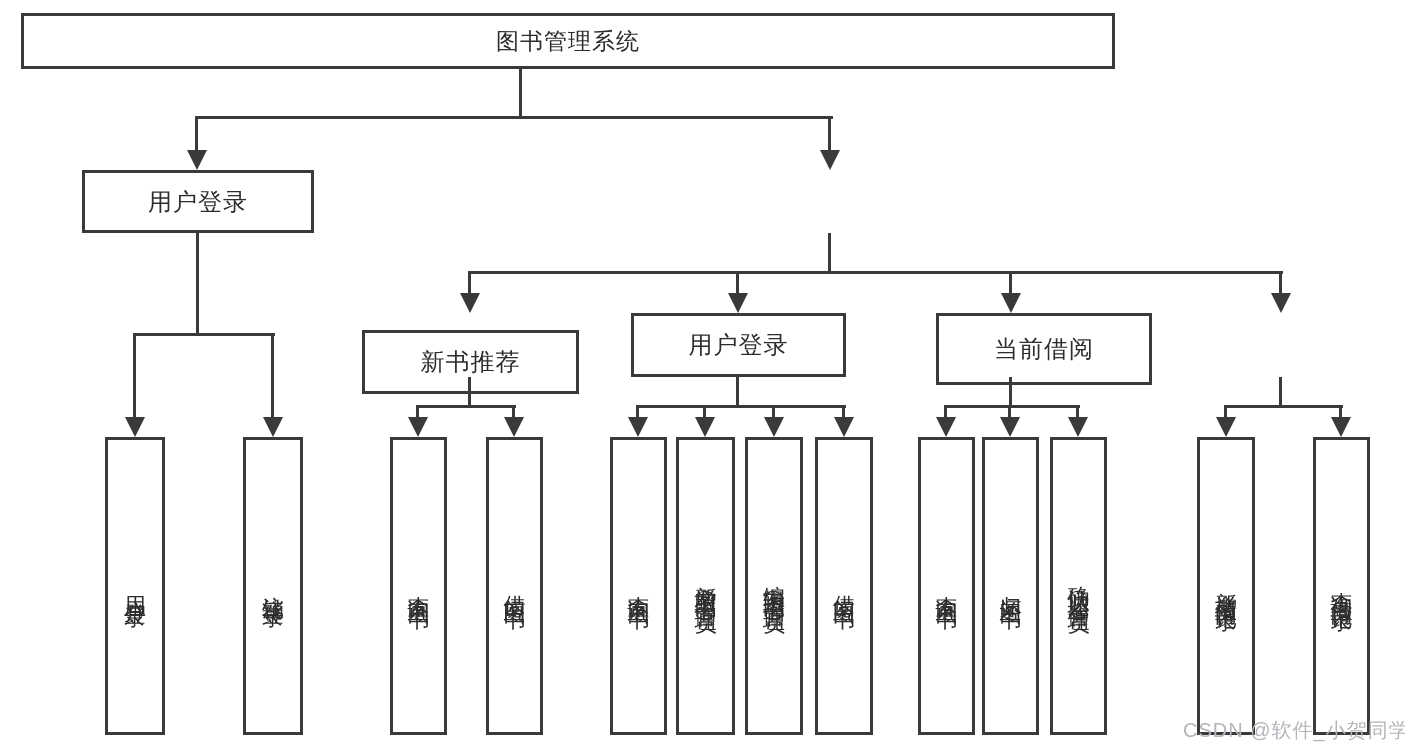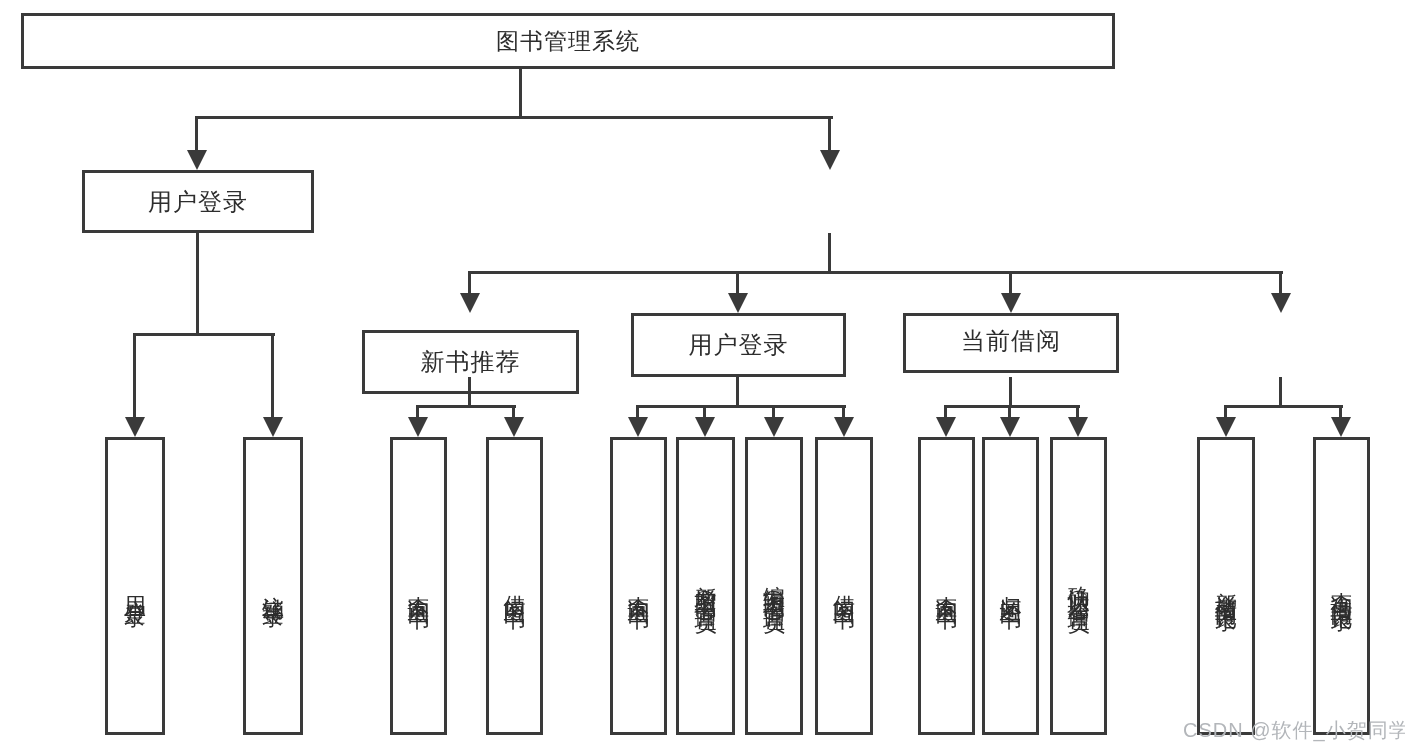--- a/index.html
+++ b/index.html
@@ -85,21 +85,21 @@
   <div class="arrow" style="left:460px; top:293px;"></div>
   <div class="ln" style="left:736px; top:271px; width:3px; height:24px;"></div>
   <div class="arrow" style="left:728px; top:293px;"></div>
   <div class="ln" style="left:1009px; top:271px; width:3px; height:24px;"></div>
   <div class="arrow" style="left:1001px; top:293px;"></div>
   <div class="ln" style="left:1279px; top:271px; width:3px; height:24px;"></div>
   <div class="arrow" style="left:1271px; top:293px;"></div>
 
   <div class="box hbox" style="left:362px; top:330px; width:217px; height:64px;">新书推荐</div>
   <div class="box hbox" style="left:631px; top:313px; width:215px; height:64px;">用户登录</div>
-  <div class="box hbox" style="left:903px; top:313px; width:216px; height:60px;font-family:Liberation Mono, monospace;">当前借阅</div>
+  <div class="box hbox" style="left:936px; top:313px; width:216px; height:72px;">当前借阅</div>
 
   <div class="ln" style="left:468px; top:377px; width:3px; height:30px;"></div>
   <div class="ln" style="left:416px; top:405px; width:100px; height:3px;"></div>
   <div class="ln" style="left:416px; top:405px; width:3px; height:16px;"></div>
   <div class="arrow" style="left:408px; top:417px;"></div>
   <div class="ln" style="left:512px; top:405px; width:3px; height:16px;"></div>
   <div class="arrow" style="left:504px; top:417px;"></div>
 
   <div class="ln" style="left:736px; top:377px; width:3px; height:30px;"></div>
   <div class="ln" style="left:636px; top:405px; width:210px; height:3px;"></div>

